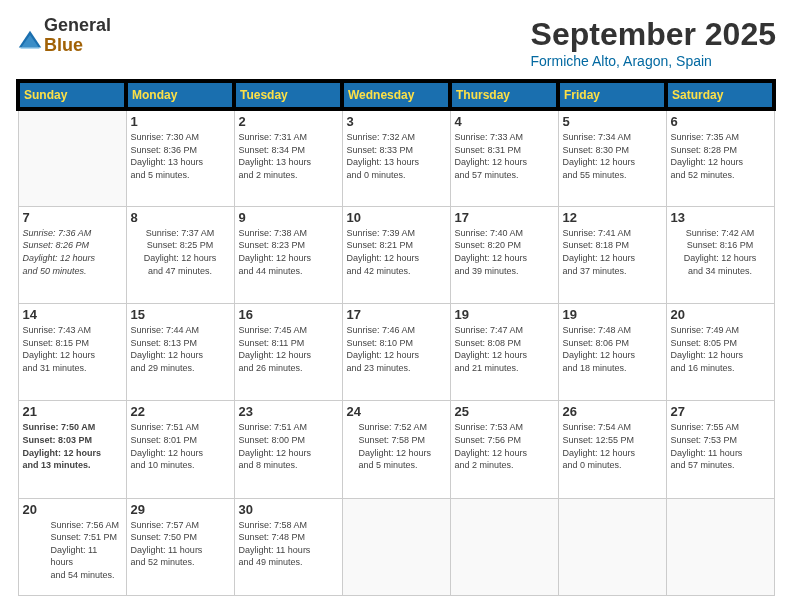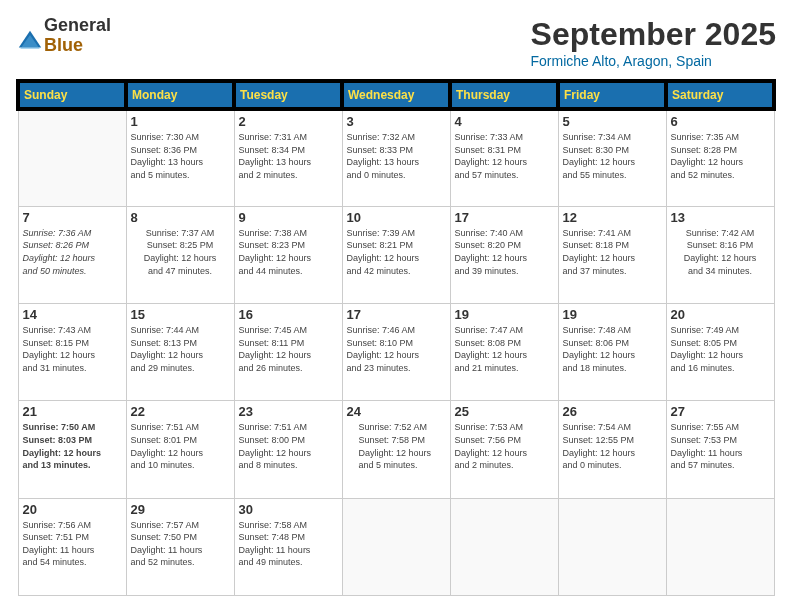--- a/index.html
+++ b/index.html
@@ -326,21 +326,21 @@
             <span class="day-num">27</span>
             <div class="day-info" style="white-space: pre-line;">Sunrise: 7:55 AM
 Sunset: 7:53 PM
 Daylight: 11 hours
 and 57 minutes.</div>
           </td>
         </tr>
         <tr>
           <td>
             <span class="day-num">20</span>
-            <div class="day-info" style="white-space: pre-line;">Sunrise: 7:56 AM
+            <div class="day-info" style="white-space: pre-line; margin-left: 28px;">Sunrise: 7:56 AM
 Sunset: 7:51 PM
 Daylight: 11 hours
 and 54 minutes.</div>
           </td>
           <td>
             <span class="day-num">29</span>
             <div class="day-info" style="white-space: pre-line;">Sunrise: 7:57 AM
 Sunset: 7:50 PM
 Daylight: 11 hours
 and 52 minutes.</div>

